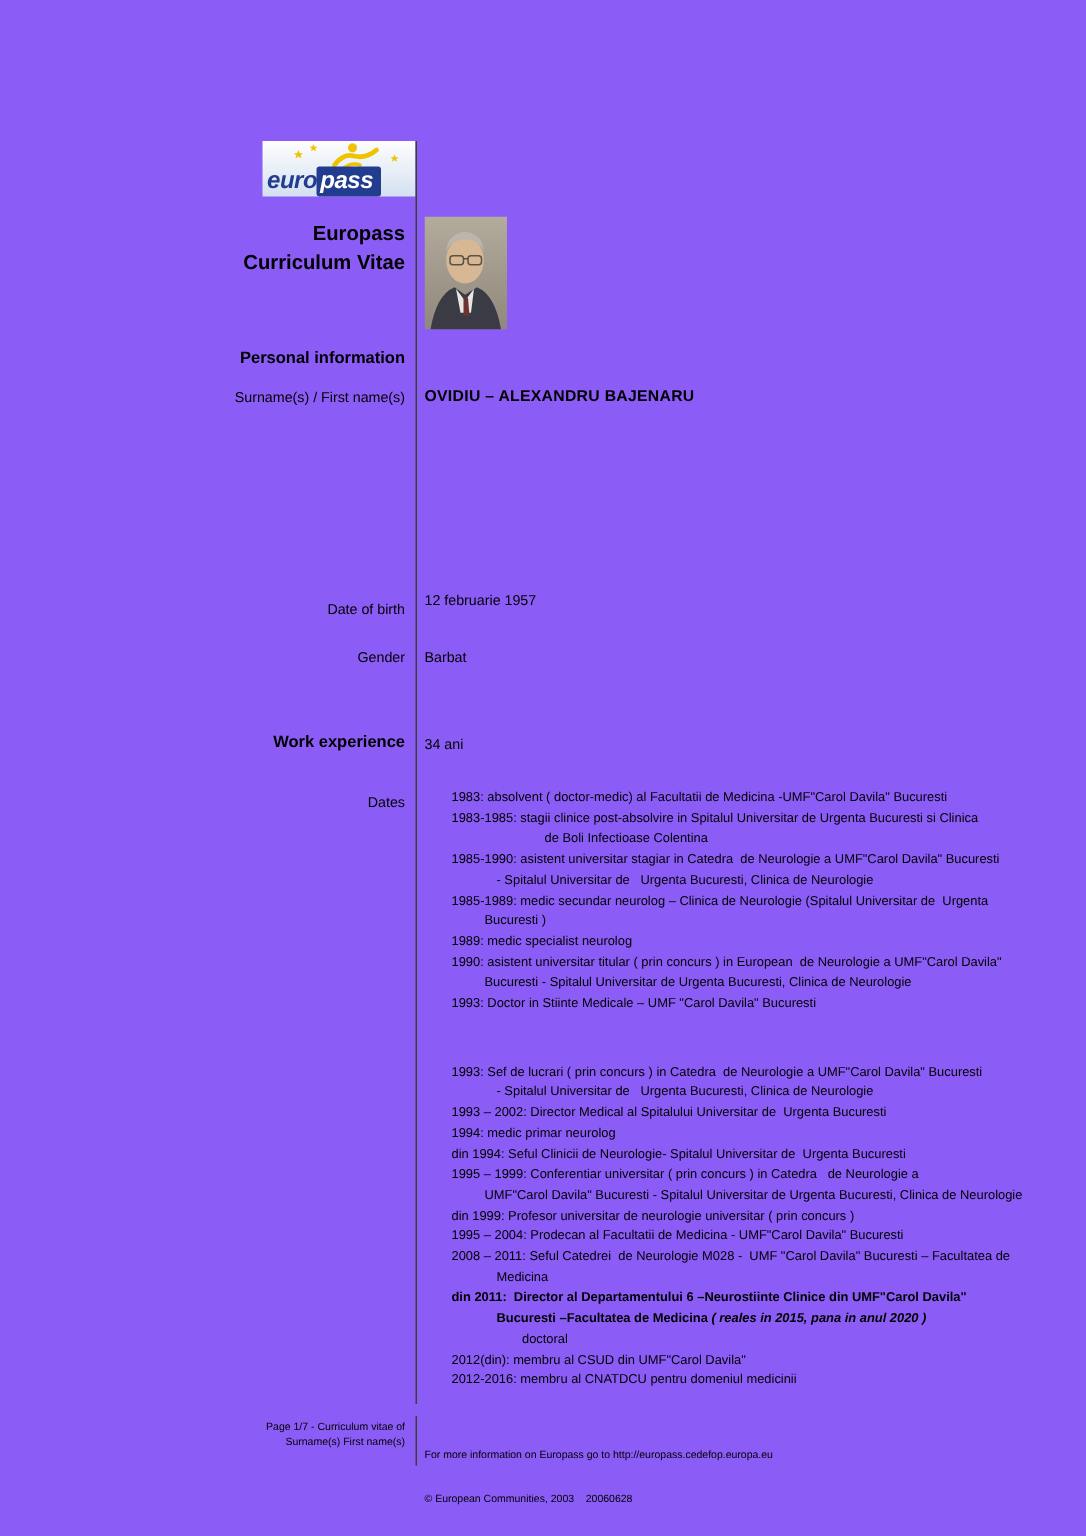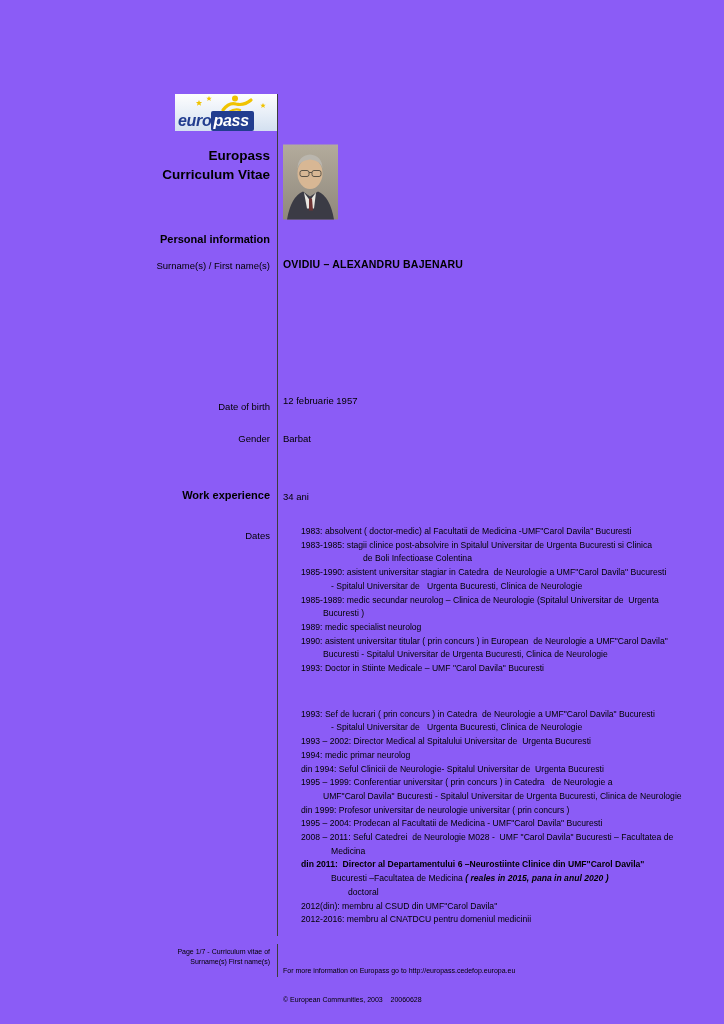--- a/index.html
+++ b/index.html
@@ -123,21 +123,21 @@
       <div class="wline" style="padding-left: 0px;"><span>1993 – 2002: Director Medical al Spitalului Universitar de  Urgenta Bucuresti</span></div>
       <div class="wline" style="padding-left: 0px;"><span>1994: medic primar neurolog</span></div>
       <div class="wline" style="padding-left: 0px;"><span>din 1994: Seful Clinicii de Neurologie- Spitalul Universitar de  Urgenta Bucuresti</span></div>
       <div class="wline" style="padding-left: 0px;"><span>1995 – 1999: Conferentiar universitar ( prin concurs ) in Catedra   de Neurologie a</span></div>
       <div class="wline" style="padding-left: 22px;"><span>UMF"Carol Davila" Bucuresti - Spitalul Universitar de Urgenta Bucuresti, Clinica de Neurologie</span></div>
       <div class="wline" style="padding-left: 0px;"><span>din 1999: Profesor universitar de neurologie universitar ( prin concurs )</span></div>
       <div class="wline" style="padding-left: 0px;"><span>1995 – 2004: Prodecan al Facultatii de Medicina - UMF"Carol Davila" Bucuresti</span></div>
       <div class="wline" style="padding-left: 0px;"><span>2008 – 2011: Seful Catedrei  de Neurologie M028 -  UMF "Carol Davila" Bucuresti – Facultatea de</span></div>
       <div class="wline" style="padding-left: 30px;"><span>Medicina</span></div>
       <div class="wline" style="padding-left: 0px;"><span style="font-weight: bold;">din 2011:  Director al Departamentului 6 –Neurostiinte Clinice din UMF"Carol Davila"</span></div>
-      <div class="wline" style="padding-left: 30px;"><span style="font-weight: normal;">Bucuresti –Facultatea de Medicina </span><span style="font-weight: bold; font-style: italic;">( reales in 2015, pana in anul 2020 )</span></div>
+      <div class="wline" style="padding-left: 30px;"><span style="font-weight: bold;">Bucuresti –Facultatea de Medicina </span><span style="font-weight: bold; font-style: italic;">( reales in 2015, pana in anul 2020 )</span></div>
       <div class="wline" style="padding-left: 22px; margin-left: 25px;"><span>doctoral</span></div>
       <div class="wline" style="padding-left: 0px;"><span>2012(din): membru al CSUD din UMF"Carol Davila"</span></div>
       <div class="wline" style="padding-left: 0px;"><span>2012-2016: membru al CNATDCU pentru domeniul medicinii</span></div>
     </div>
 
   <div class="footer-left">
     <div>Page 1/7 - Curriculum vitae of</div>
     <div>Surname(s) First name(s)</div>
   </div>
   <div class="vline-footer"></div>

